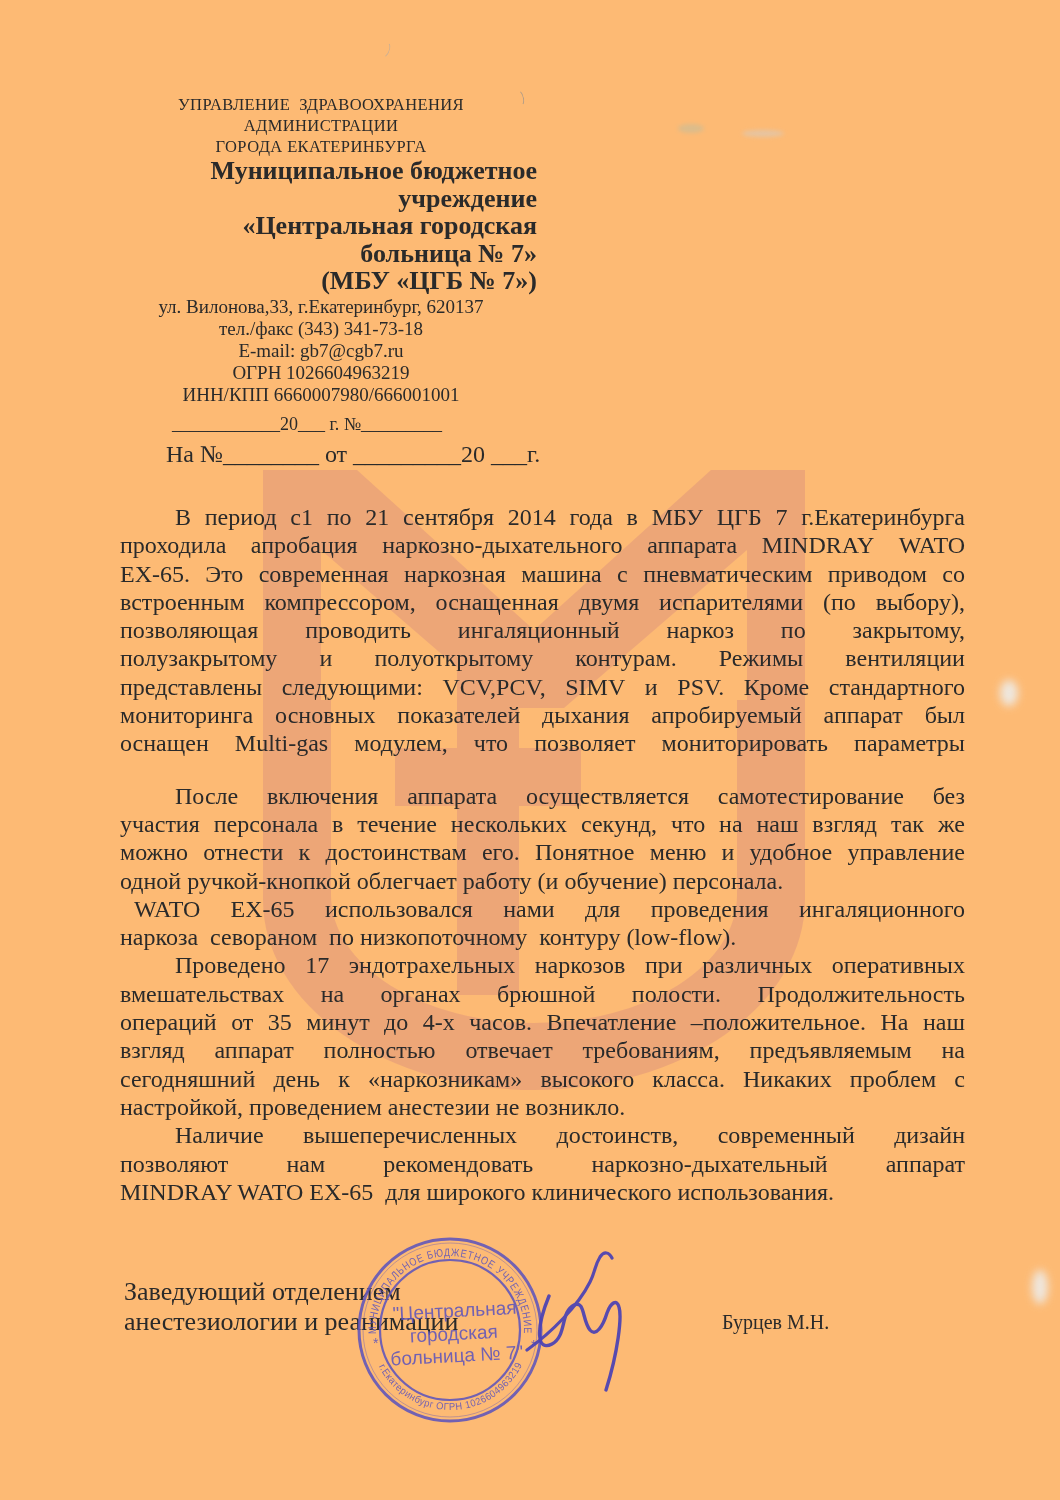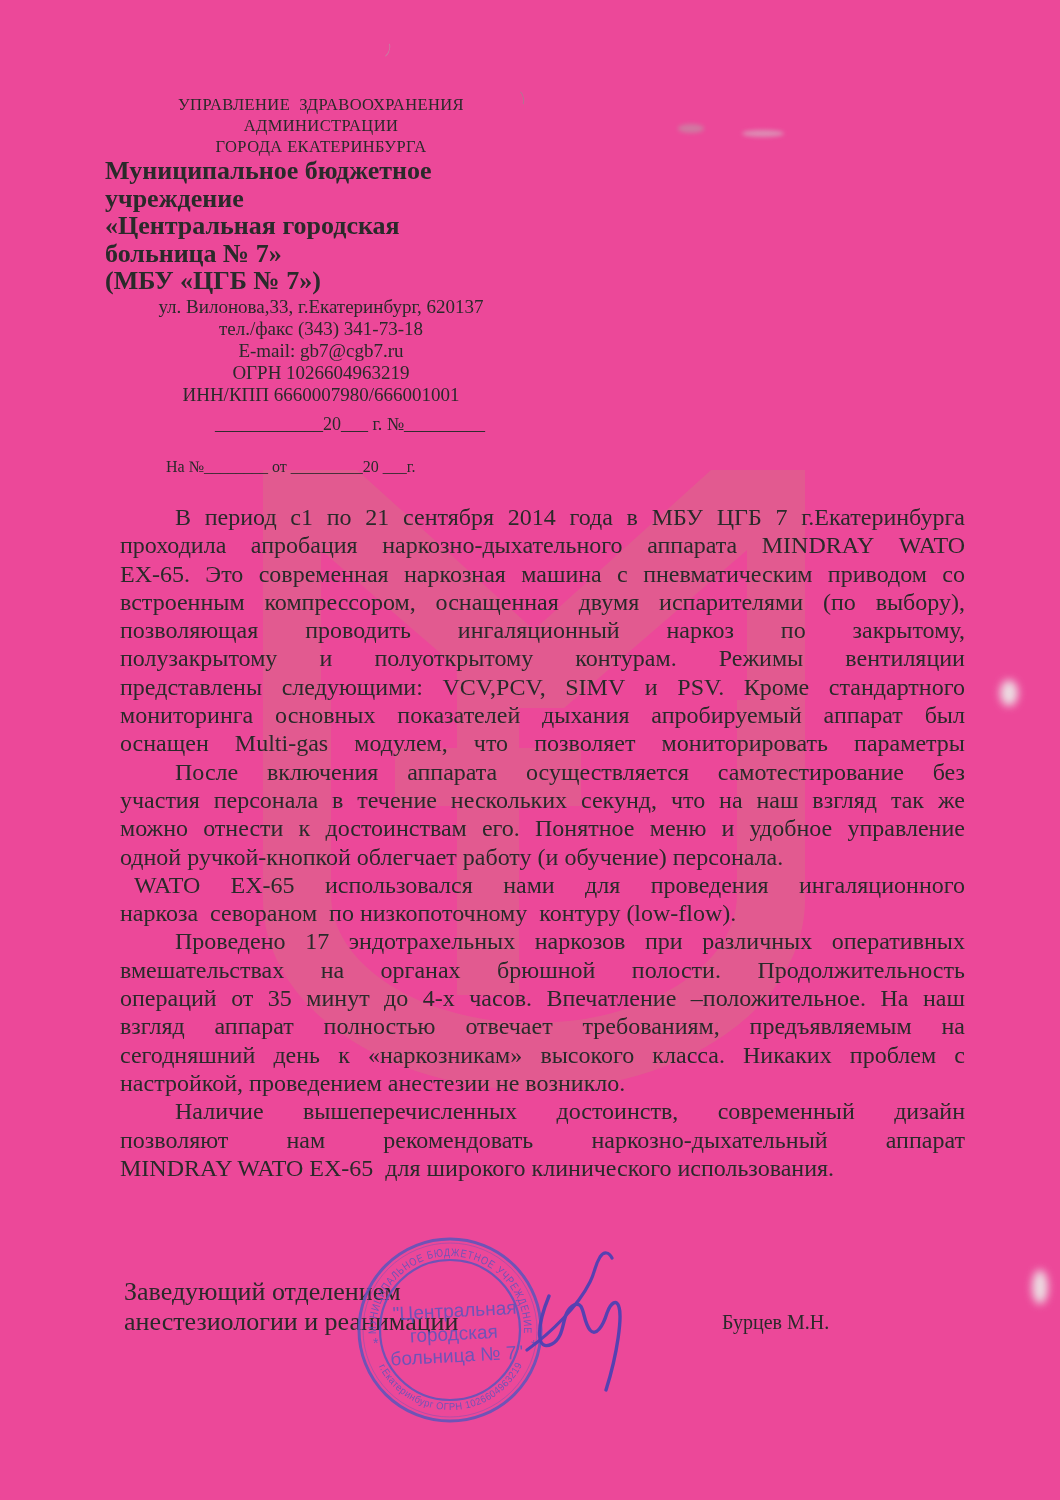--- a/index.html
+++ b/index.html
@@ -1,31 +1,31 @@
 <!DOCTYPE html>
 <html><head>
 <meta charset="utf-8">
 <title>Document</title>
 <style>
   html,body{margin:0;padding:0;background:#888;}
   .page{
     position:relative;width:1060px;height:1500px;margin:0 auto;
-    background:#ec4899;overflow:hidden;
+    background:#fdba74;overflow:hidden;
     font-family:"Liberation Serif","DejaVu Serif",serif;color:#2a2a2a;
   }
   .abs{position:absolute;}
   
   .header-org{left:105px;top:94px;width:432px;text-align:center;
     font-size:16.5px;line-height:21px;letter-spacing:.4px;white-space:pre-wrap;}
-  .header-name{left:105px;top:157px;width:432px;text-align:left;
+  .header-name{left:105px;top:157px;width:432px;text-align:right;
     font-weight:bold;font-size:26px;line-height:27.5px;}
   .header-contact{left:105px;top:296px;width:432px;text-align:center;
     font-size:19px;line-height:22px;}
-  .ref1{left:172px;top:414px;font-size:18px;white-space:pre;margin-left:43px;}
-  .ref2{left:166px;top:458px;font-size:16px;white-space:pre;}
+  .ref1{left:172px;top:414px;font-size:18px;white-space:pre;}
+  .ref2{left:166px;top:441px;font-size:24px;white-space:pre;}
   
   .doc-body{left:120px;top:503px;width:845px;font-size:24px;}
   .line{height:28.3px;line-height:28.3px;}
   .line.just{display:flex;justify-content:space-between;}
   .line.plain{white-space:pre-wrap;}
   
   .sig-left{left:124px;top:1277px;font-size:26px;line-height:30px;}
   .sig-name{left:722px;top:1307px;font-size:20px;line-height:30px;}
   
   .stamp-svg{left:355px;top:1235px;width:190px;height:190px;opacity:.88;}
@@ -168,21 +168,21 @@
           <span>оснащен</span>
           <span>Multi-gas</span>
           <span>модулем,</span>
           <span>что</span>
           <span>позволяет</span>
           <span>мониторировать</span>
           <span>параметры</span>
         </div>
       </div>
       <div>
-        <div class="line just" style="padding-left: 55px;">
+        <div class="line just" style="padding-left: 55px; margin-top: 24px;">
           <span>После</span>
           <span>включения</span>
           <span>аппарата</span>
           <span>осуществляется</span>
           <span>самотестирование</span>
           <span>без</span>
         </div>
         <div class="line just">
           <span>участия</span>
           <span>персонала</span>

